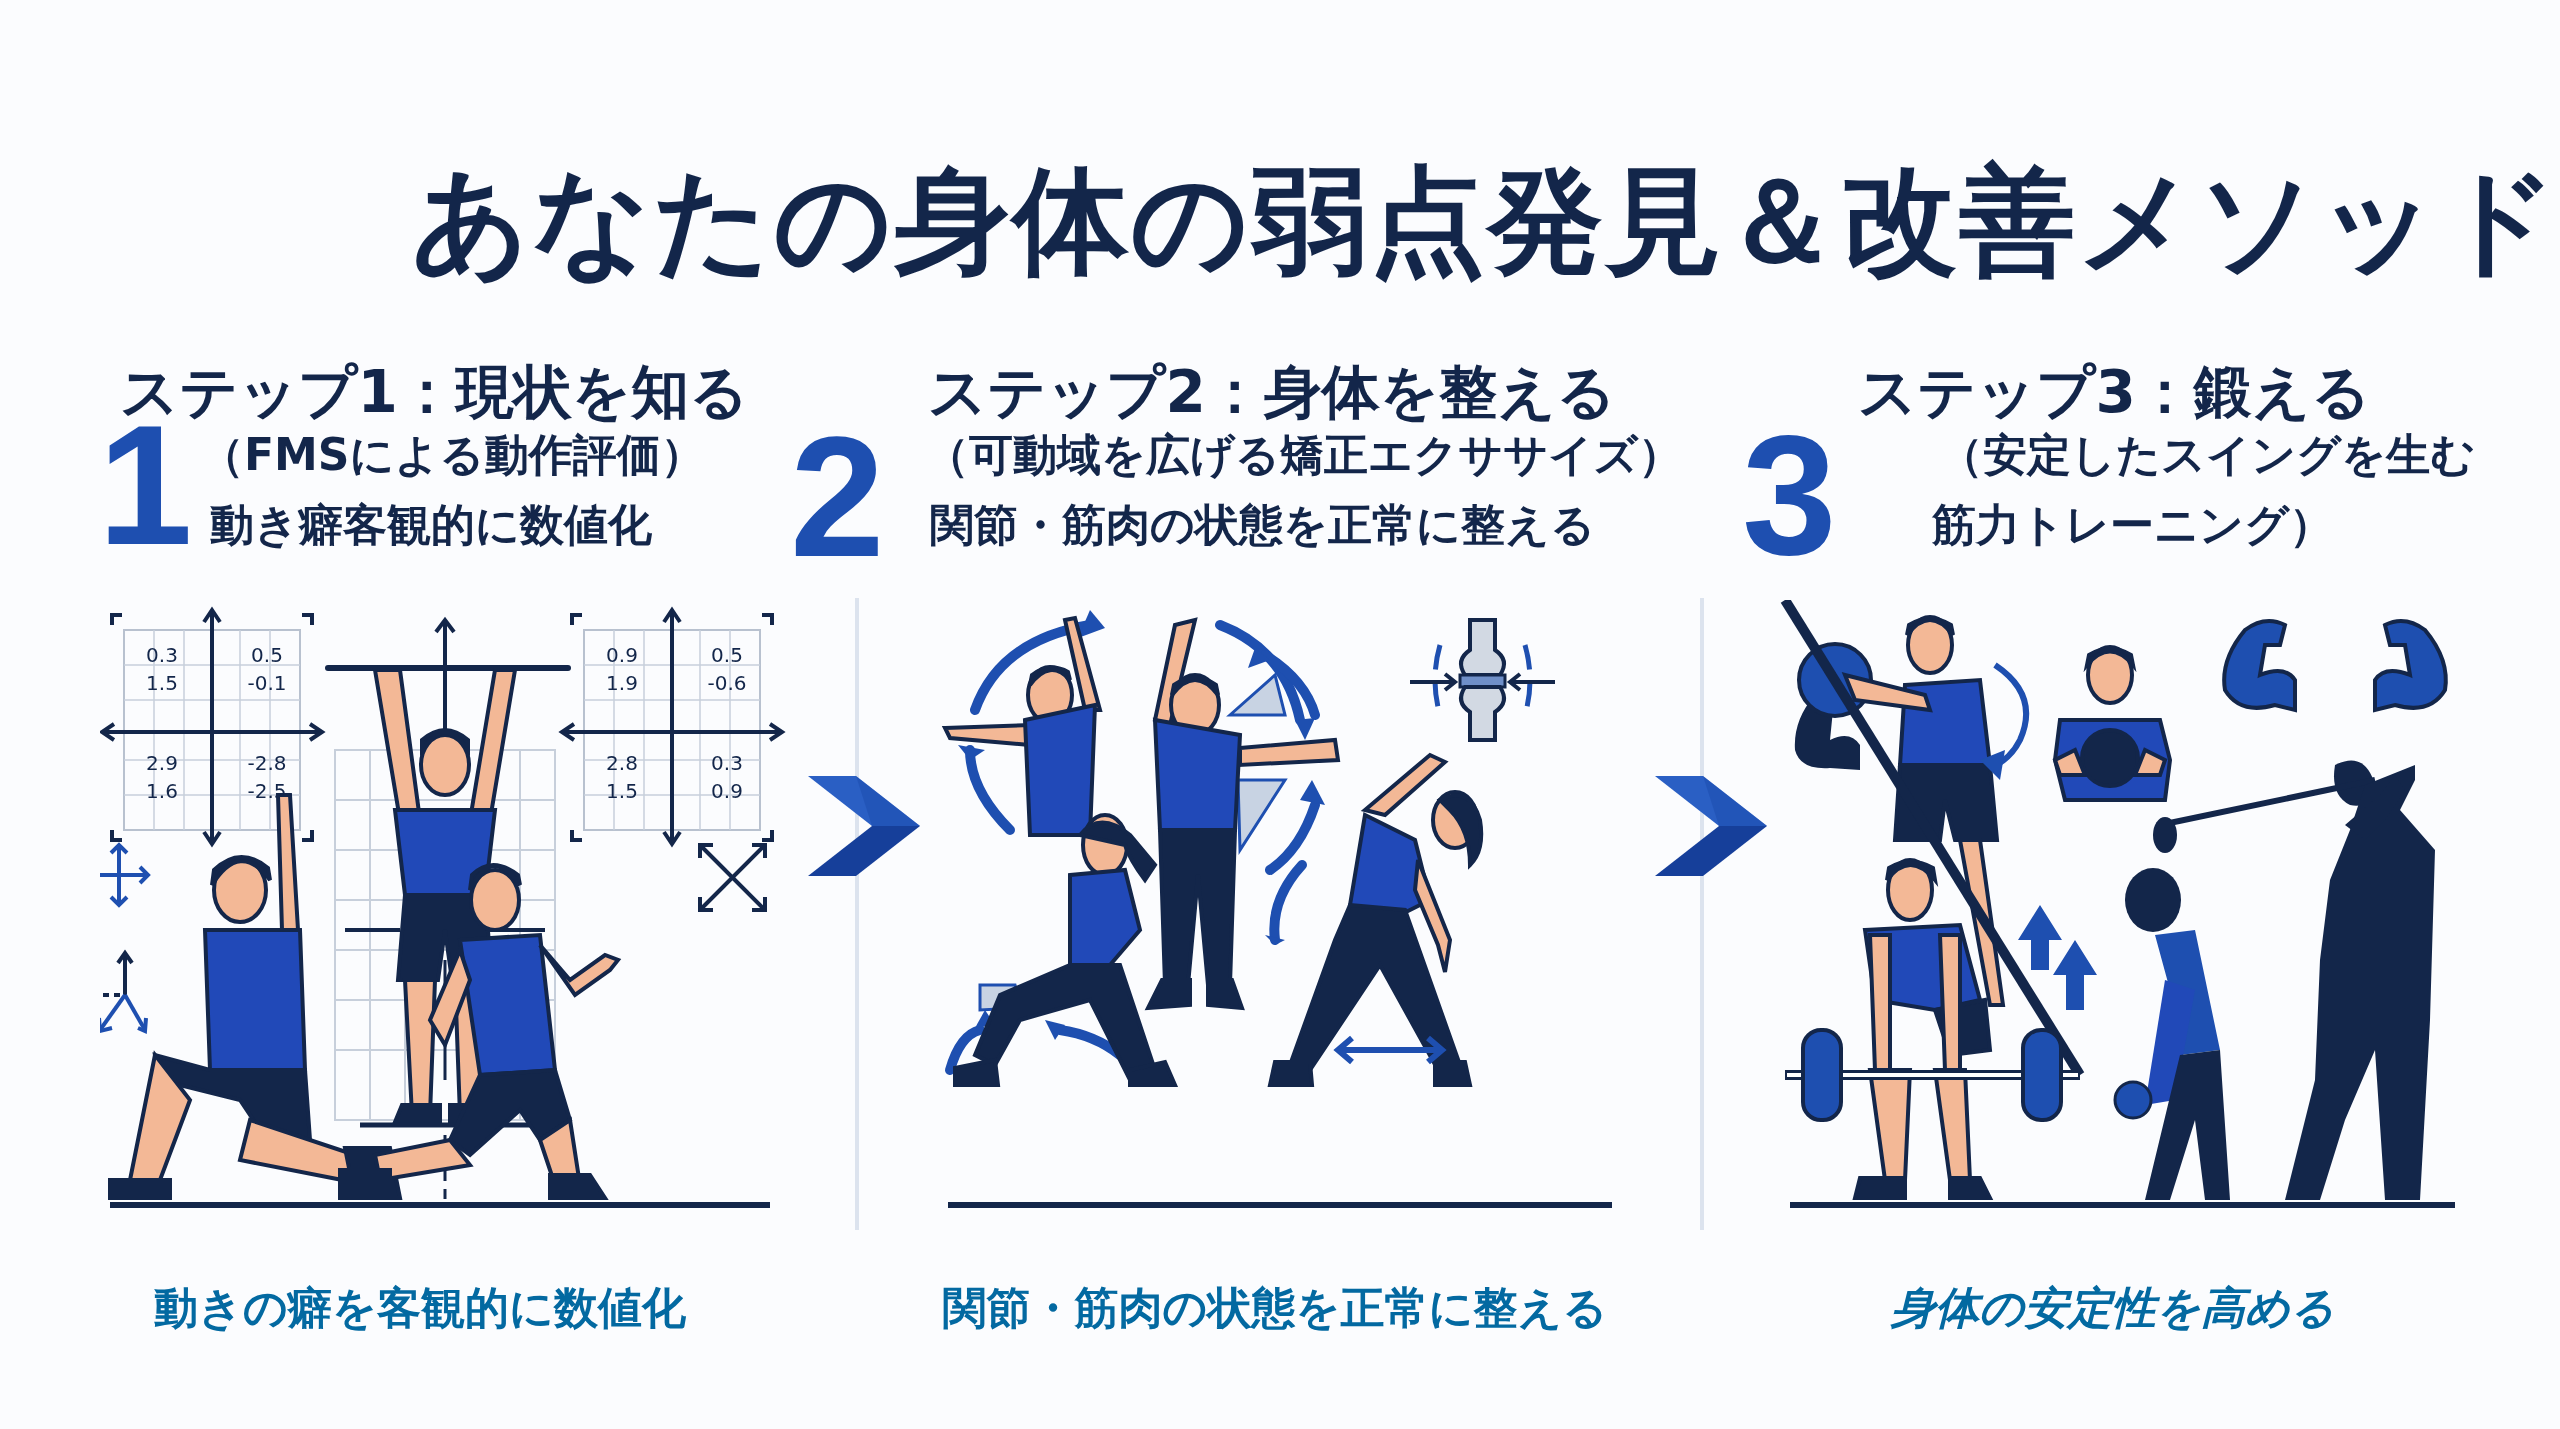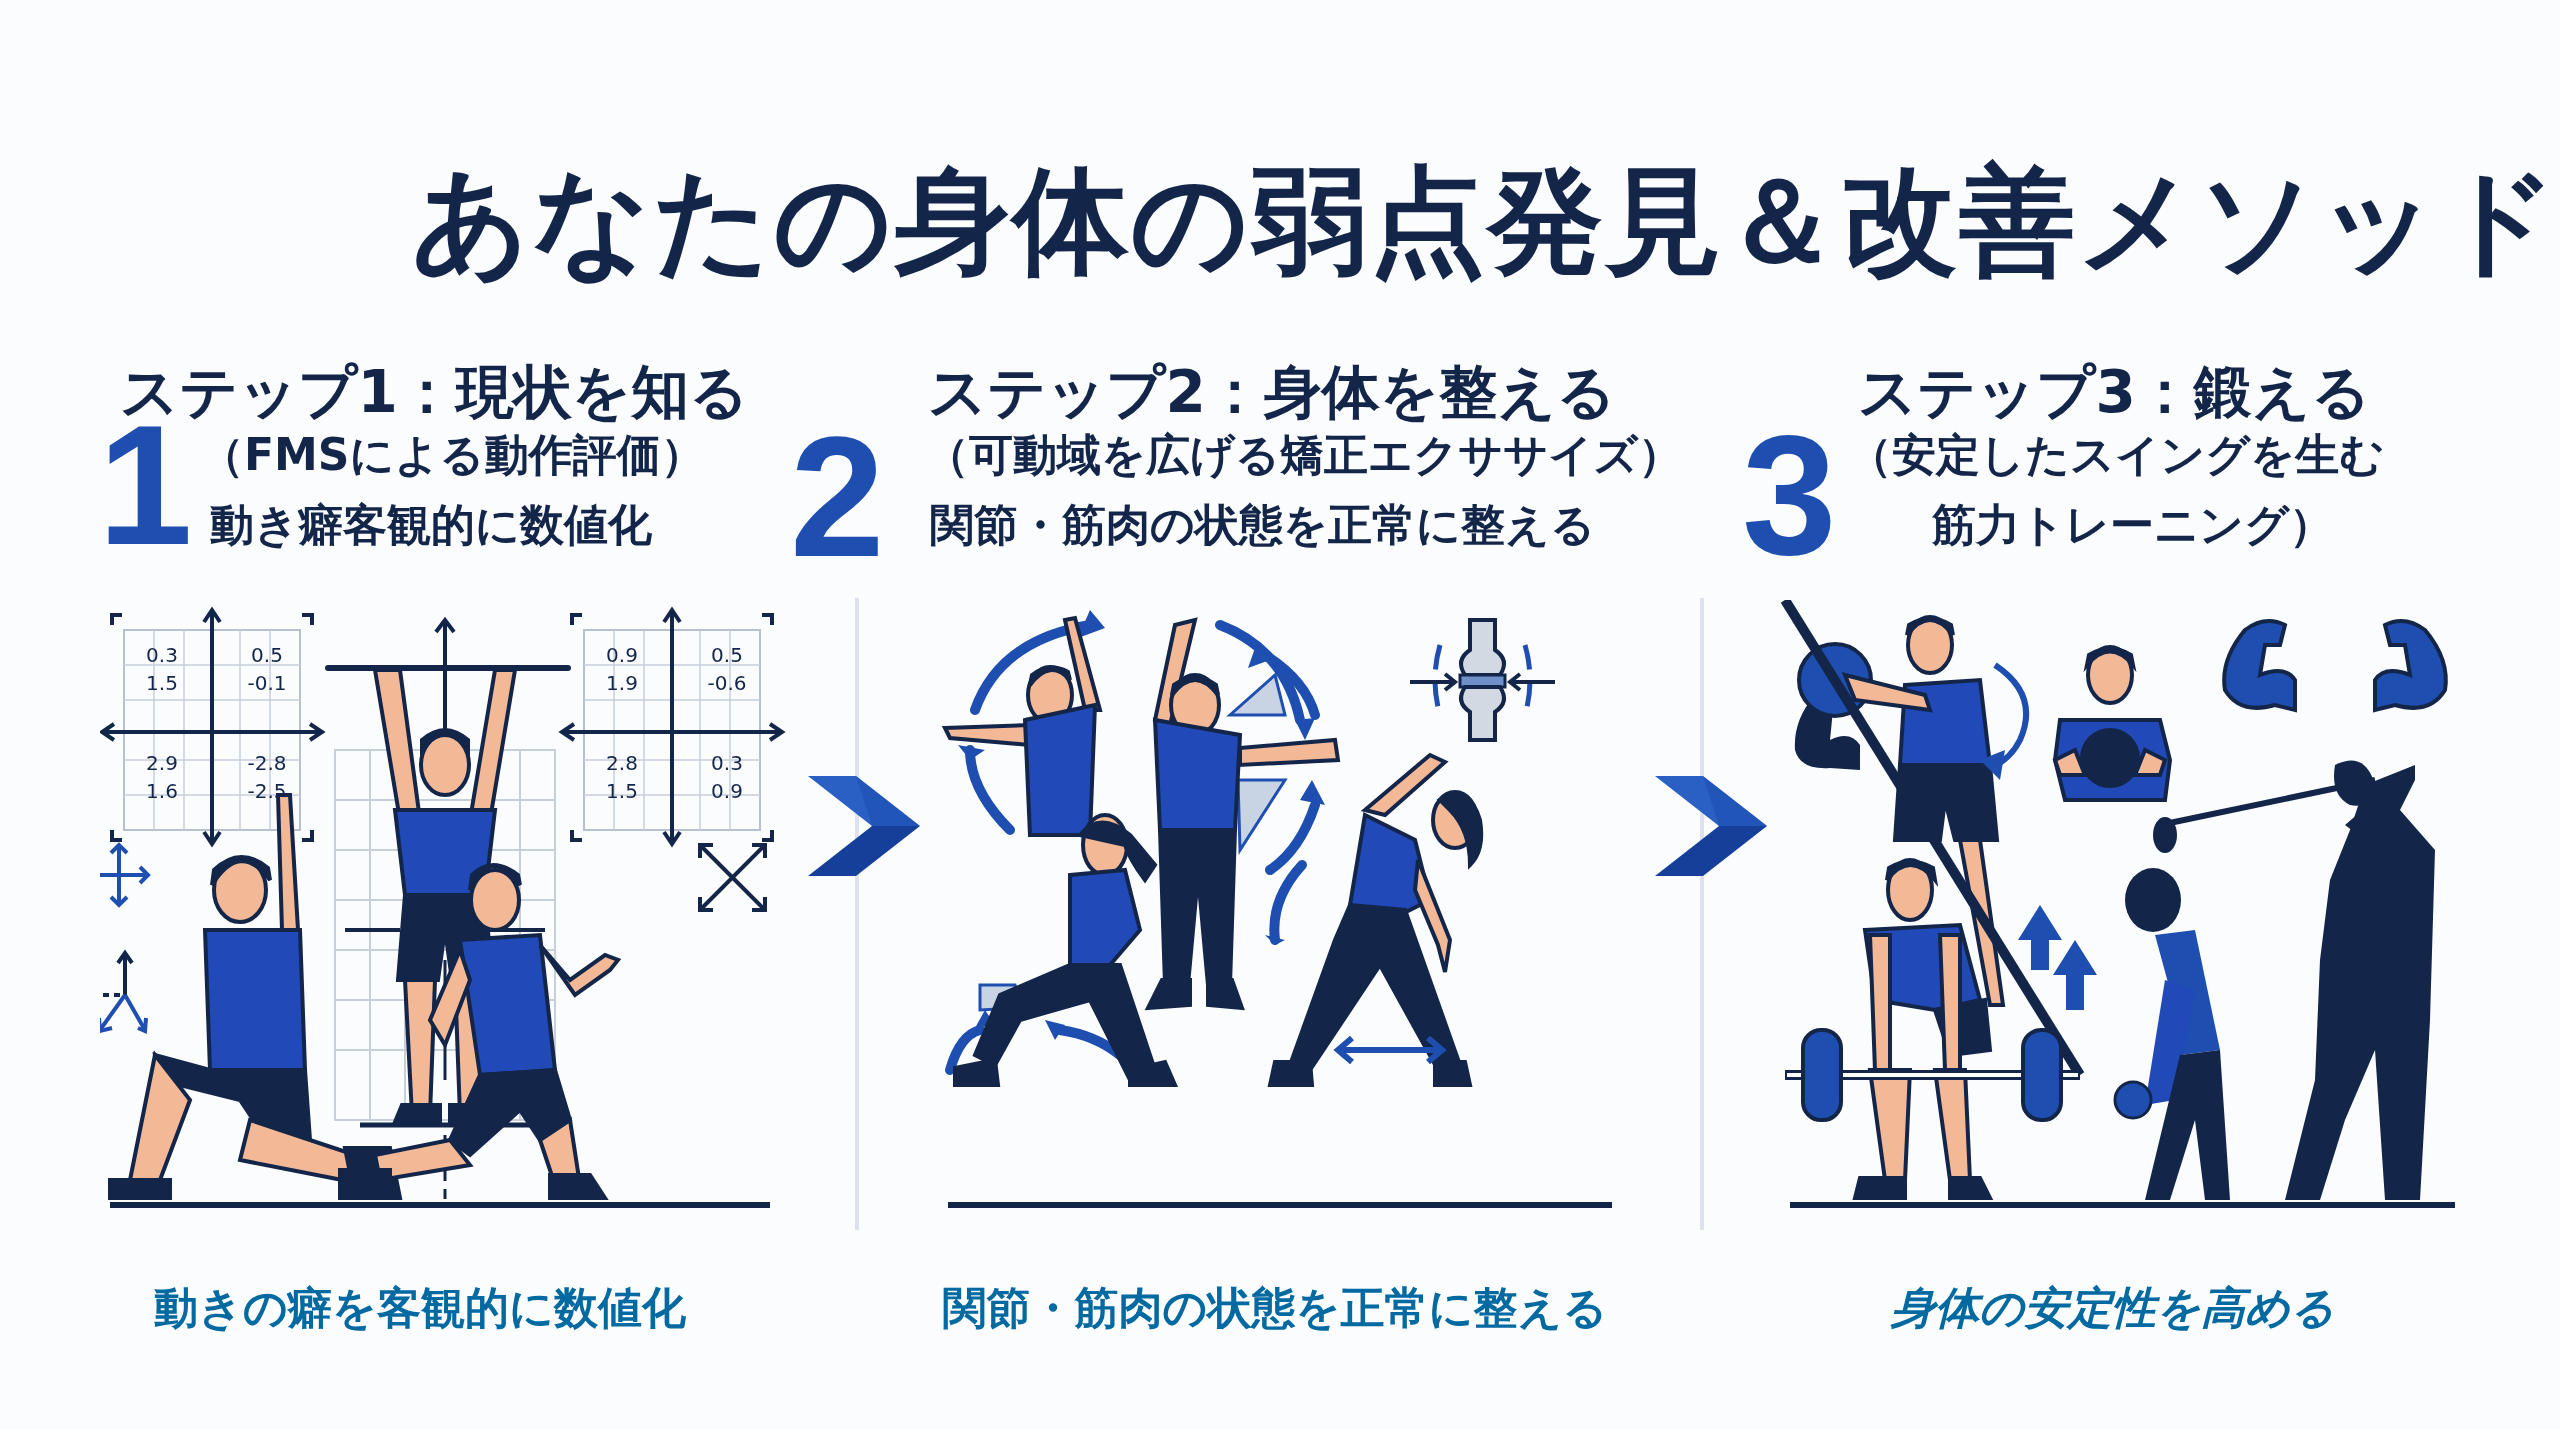--- a/index.html
+++ b/index.html
@@ -48,21 +48,21 @@
 <div>
   <div class="step-head" style="left:928px; top:345px;">ステップ2：身体を整える</div>
   <div class="step-num" style="left:790px; top:412px;">2</div>
   <div class="step-sub" style="left:925px; top:423px;">（可動域を広げる矯正エクササイズ）</div>
   <div class="step-sub" style="left:930px; top:493px;">関節・筋肉の状態を正常に整える</div>
 </div>
 
 <div>
   <div class="step-head" style="left:1858px; top:345px;">ステップ3：鍛える</div>
   <div class="step-num" style="left:1742px; top:410px;">3</div>
-  <div class="step-sub" style="left:1848px; top:423px;">（安定したスイングを生む</div>
+  <div class="step-sub" style="left:1939px; top:423px;">（安定したスイングを生む</div>
   <div class="step-sub" style="left:1932px; top:493px;">筋力トレーニング）</div>
 </div>
 
 <div class="divider" style="left:855px;"></div>
 <div class="divider" style="left:1700px;"></div>
 
 <svg class="chevron" style="left:808px; top:776px;" viewBox="0 0 120 100">
   <polygon points="0,0 48,0 112,50 64,50" fill="#2A5FC4"></polygon>
   <polygon points="64,50 112,50 48,100 0,100" fill="#163F9A"></polygon>
   <polygon points="48,0 112,50 64,50" fill="#1E4FB0" opacity="0.6"></polygon>

